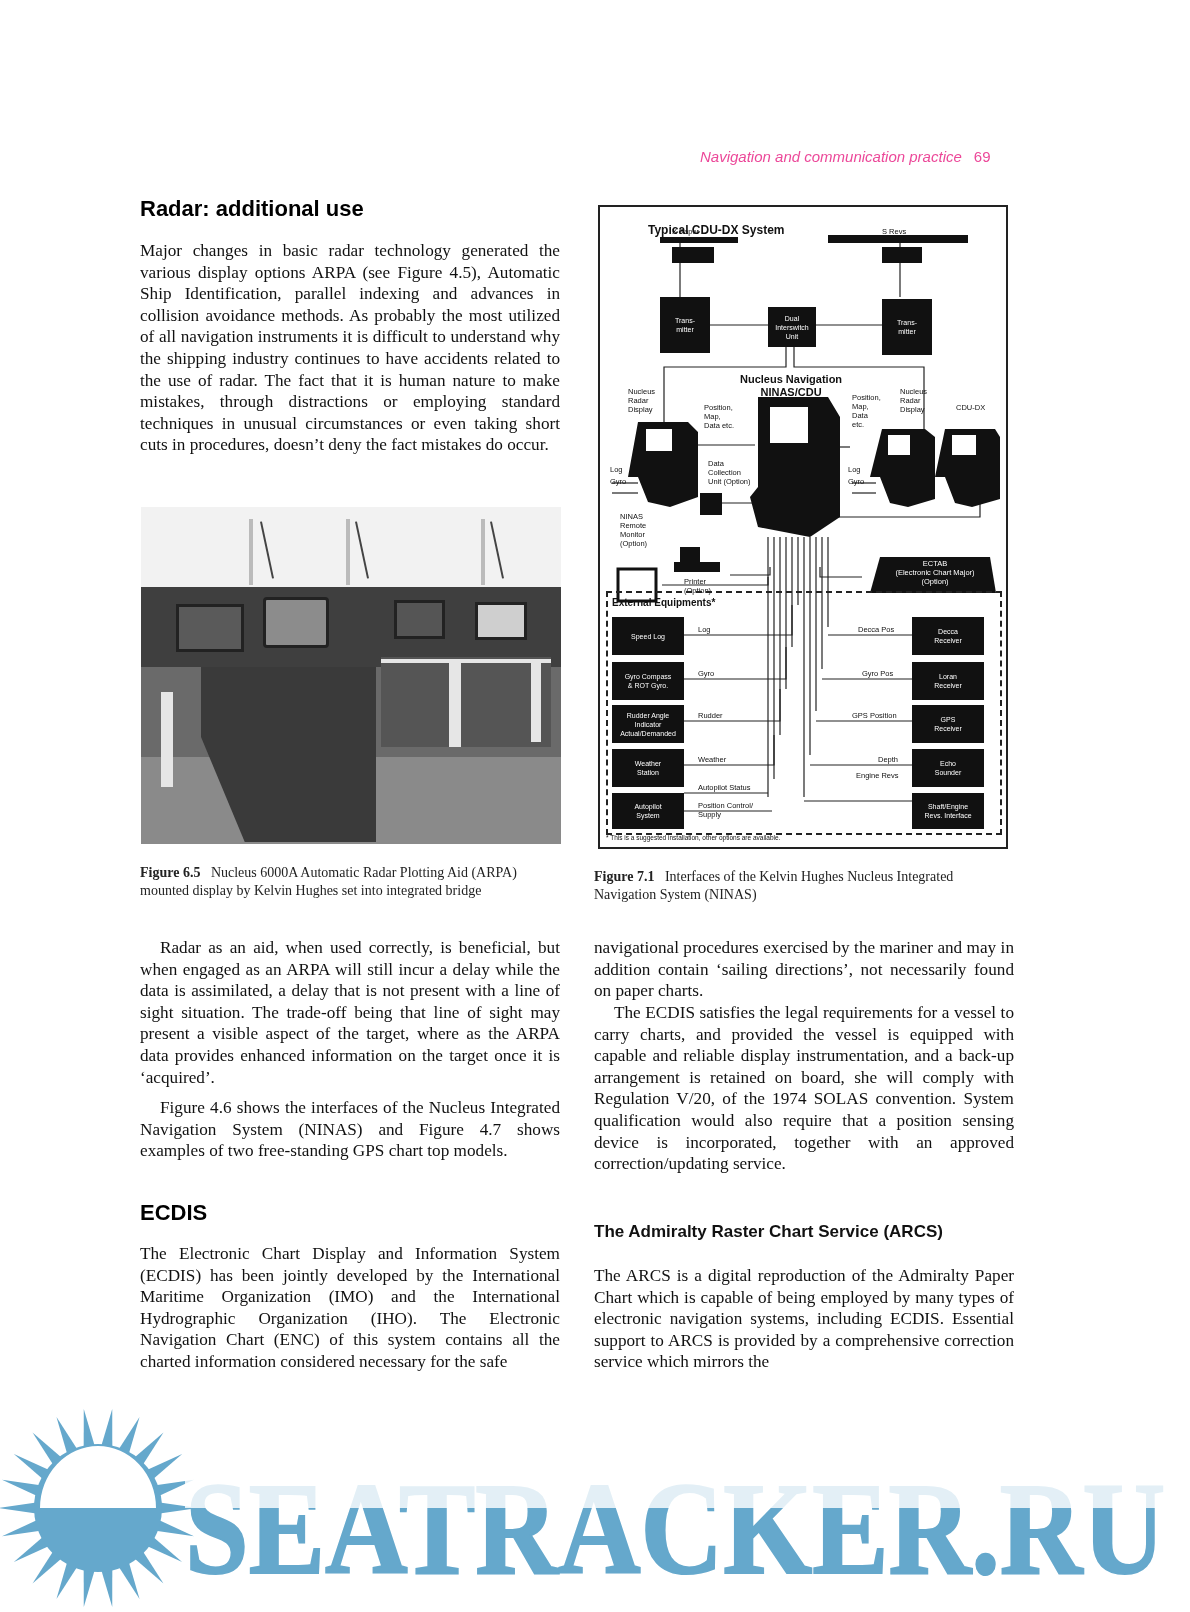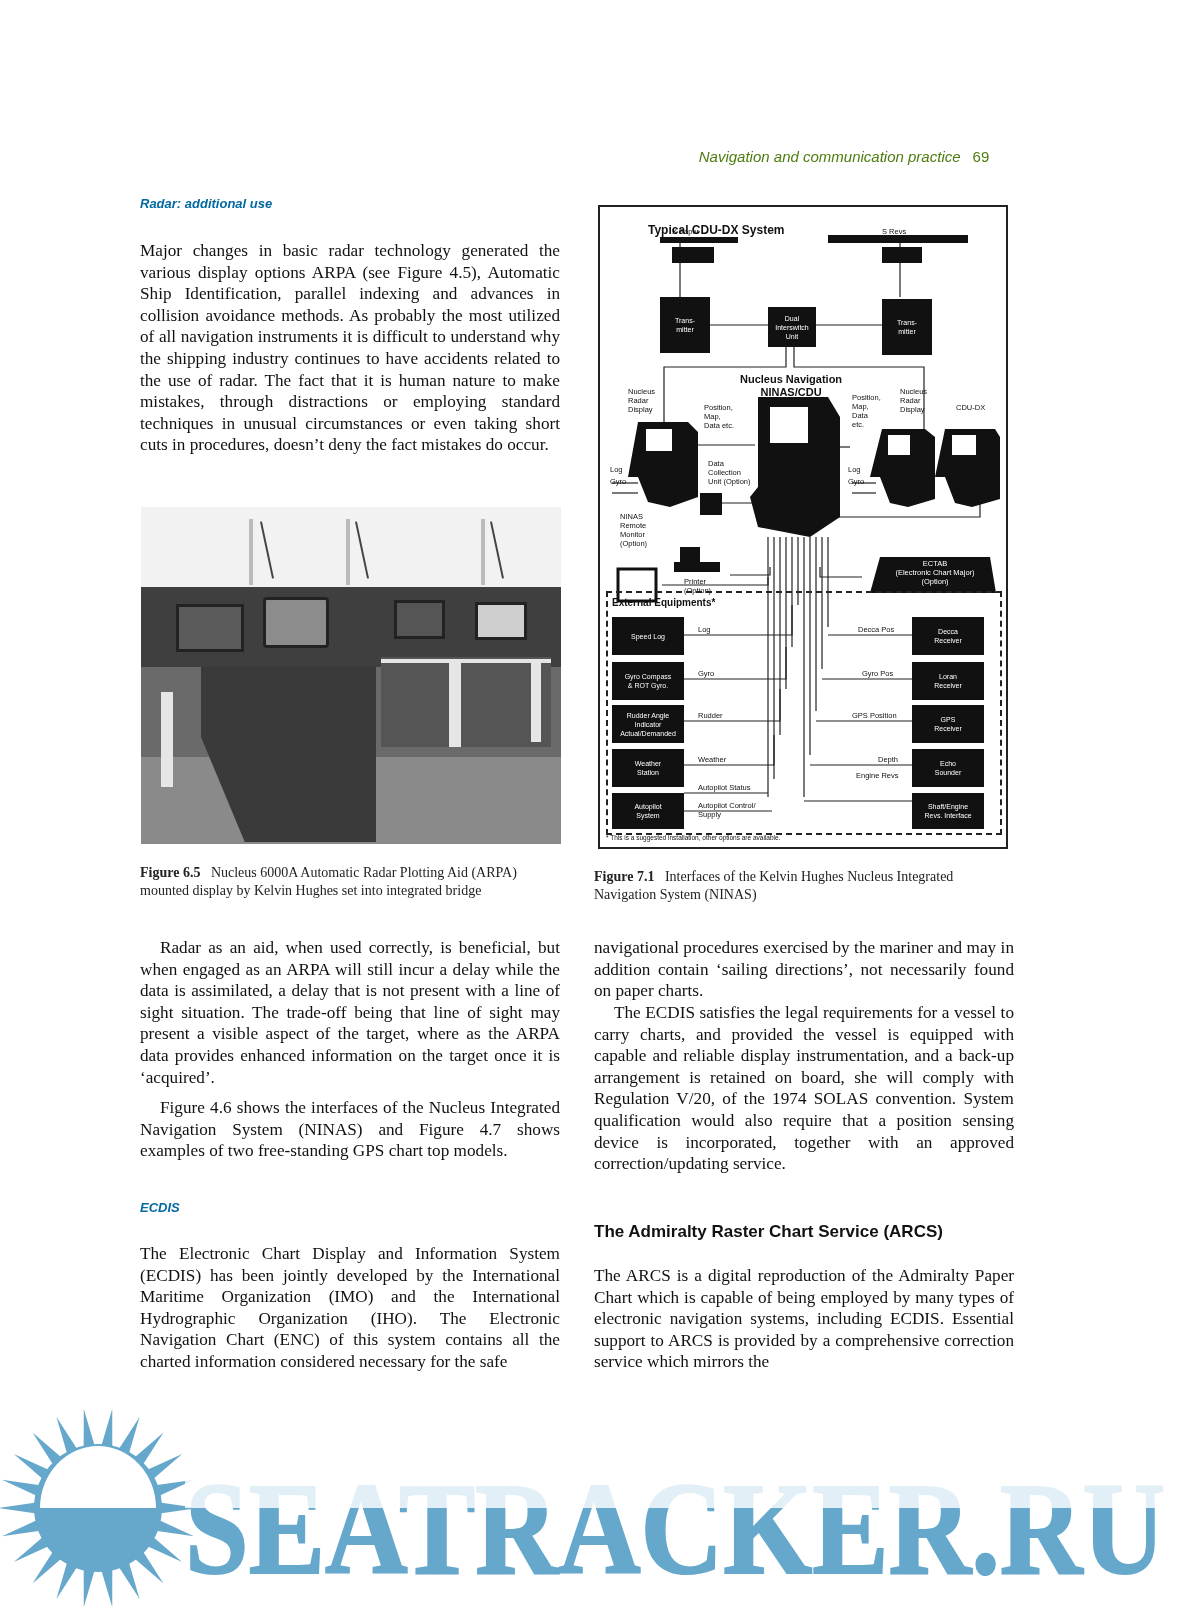--- a/index.html
+++ b/index.html
@@ -1,22 +1,22 @@
 <!DOCTYPE html>
 <html><head>
 <meta charset="utf-8">
 <style>
   html,body{margin:0;padding:0;background:#fff;}
   body{width:1190px;height:1612px;position:relative;overflow:hidden;color:#111;
        font-family:"Liberation Serif","DejaVu Serif",serif;}
   .abs{position:absolute;}
-  .running-head{left:684px;top:148px;width:320px;text-align:center;font-family:"Liberation Sans",sans-serif;
-       font-style:italic;font-size:15px;color:#4d7c0f;}
+  .running-head{left:700px;top:148px;width:320px;text-align:left;font-family:"Liberation Sans",sans-serif;
+       font-style:italic;font-size:15px;color:#ec4899;}
   .running-head .pg{font-style:normal;margin-left:12px;}
-  h2{margin:0;font-family:"Liberation Sans",sans-serif;font-weight:bold;font-size:13px;color:#0369a1;font-style:italic;}
+  h2{margin:0;font-family:"Liberation Sans",sans-serif;font-weight:bold;font-size:22px;color:#000000;}
   h3{margin:0;font-family:"Liberation Sans",sans-serif;font-weight:bold;font-size:17px;color:#111;}
   .para{font-size:17.2px;line-height:21.6px;text-align:justify;margin:0;}
   .para.indent{text-indent:20px;}
   .caption{font-size:14px;line-height:18px;color:#222;}
   .caption b{font-weight:bold;}
   
   .photo{left:141px;top:507px;width:420px;height:337px;background:#6a6a6a;overflow:hidden;}
   .photo .windows{position:absolute;left:0;top:0;width:100%;height:80px;background:#f2f2f2;}
   .photo .win-div{position:absolute;top:12px;width:4px;height:66px;background:#bbb;}
   .photo .wiper{position:absolute;top:14px;width:2px;height:58px;background:#444;transform:rotate(-12deg);}
@@ -220,21 +220,21 @@
   <div class="dbox" style="left:12px;top:498px;width:72px;height:38px;white-space:pre;">Rudder Angle
 Indicator
 Actual/Demanded</div>
   <div class="dlabel" style="left:98px;top:504px;">Rudder</div>
   <div class="dbox" style="left:12px;top:542px;width:72px;height:38px;white-space:pre;">Weather
 Station</div>
   <div class="dlabel" style="left:98px;top:548px;">Weather</div>
   <div class="dbox" style="left:12px;top:586px;width:72px;height:36px;white-space:pre;">Autopilot
 System</div>
   <div class="dlabel" style="left:98px;top:576px;">Autopilot Status</div>
-  <div class="dlabel" style="left:98px;top:594px;white-space:pre;">Autopilot Control/
+  <div class="dlabel" style="left:98px;top:594px;white-space:pre;">Position Control/
 Supply</div>
 
   <div class="dbox" style="left:312px;top:410px;width:72px;height:38px;white-space:pre;">Decca
 Receiver</div>
   <div class="dlabel" style="left:258px;top:418px;">Decca Pos</div>
   <div class="dbox" style="left:312px;top:455px;width:72px;height:38px;white-space:pre;">Loran
 Receiver</div>
   <div class="dlabel" style="left:262px;top:462px;">Gyro Pos</div>
   <div class="dbox" style="left:312px;top:498px;width:72px;height:38px;white-space:pre;">GPS
 Receiver</div>

